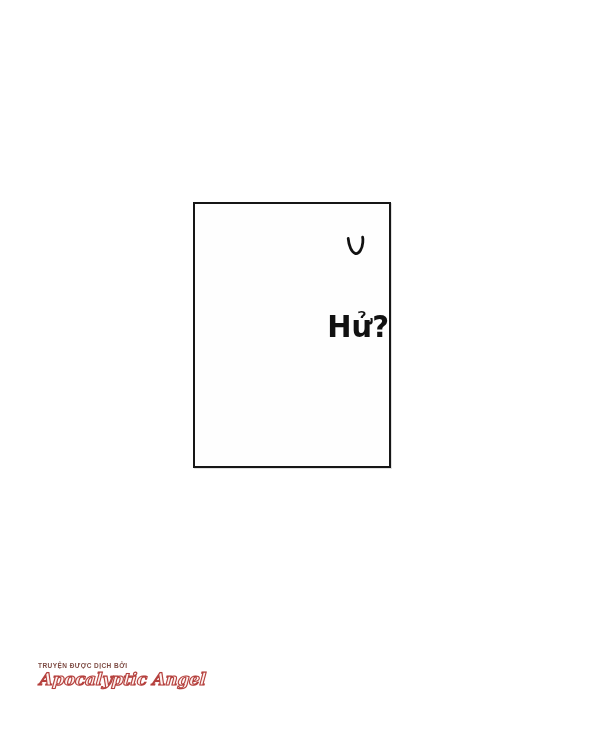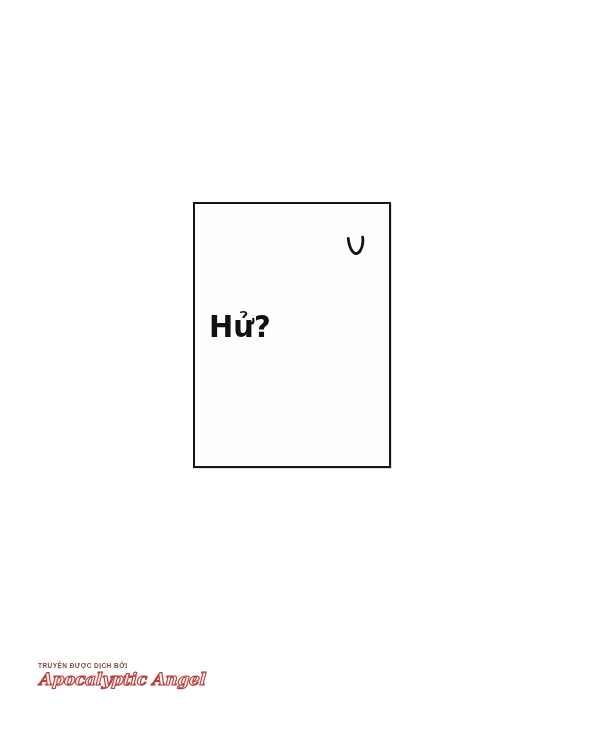--- a/index.html
+++ b/index.html
@@ -33,21 +33,21 @@
     width: 22px;
     height: 25px;
   }
   .dialogue {
     position: absolute;
     top: 106px;
     left: 0;
     width: 100%;
     box-sizing: border-box;
     padding-left: 14px;
-    text-align: left;
+    text-align: right;
     font-family: "DejaVu Sans", sans-serif;
     font-weight: bold;
     font-size: 29px;
     letter-spacing: 0px;
     color: #111111;
     transform: scaleY(1.02);
   }
   .watermark {
     position: absolute;
     left: 38px;

